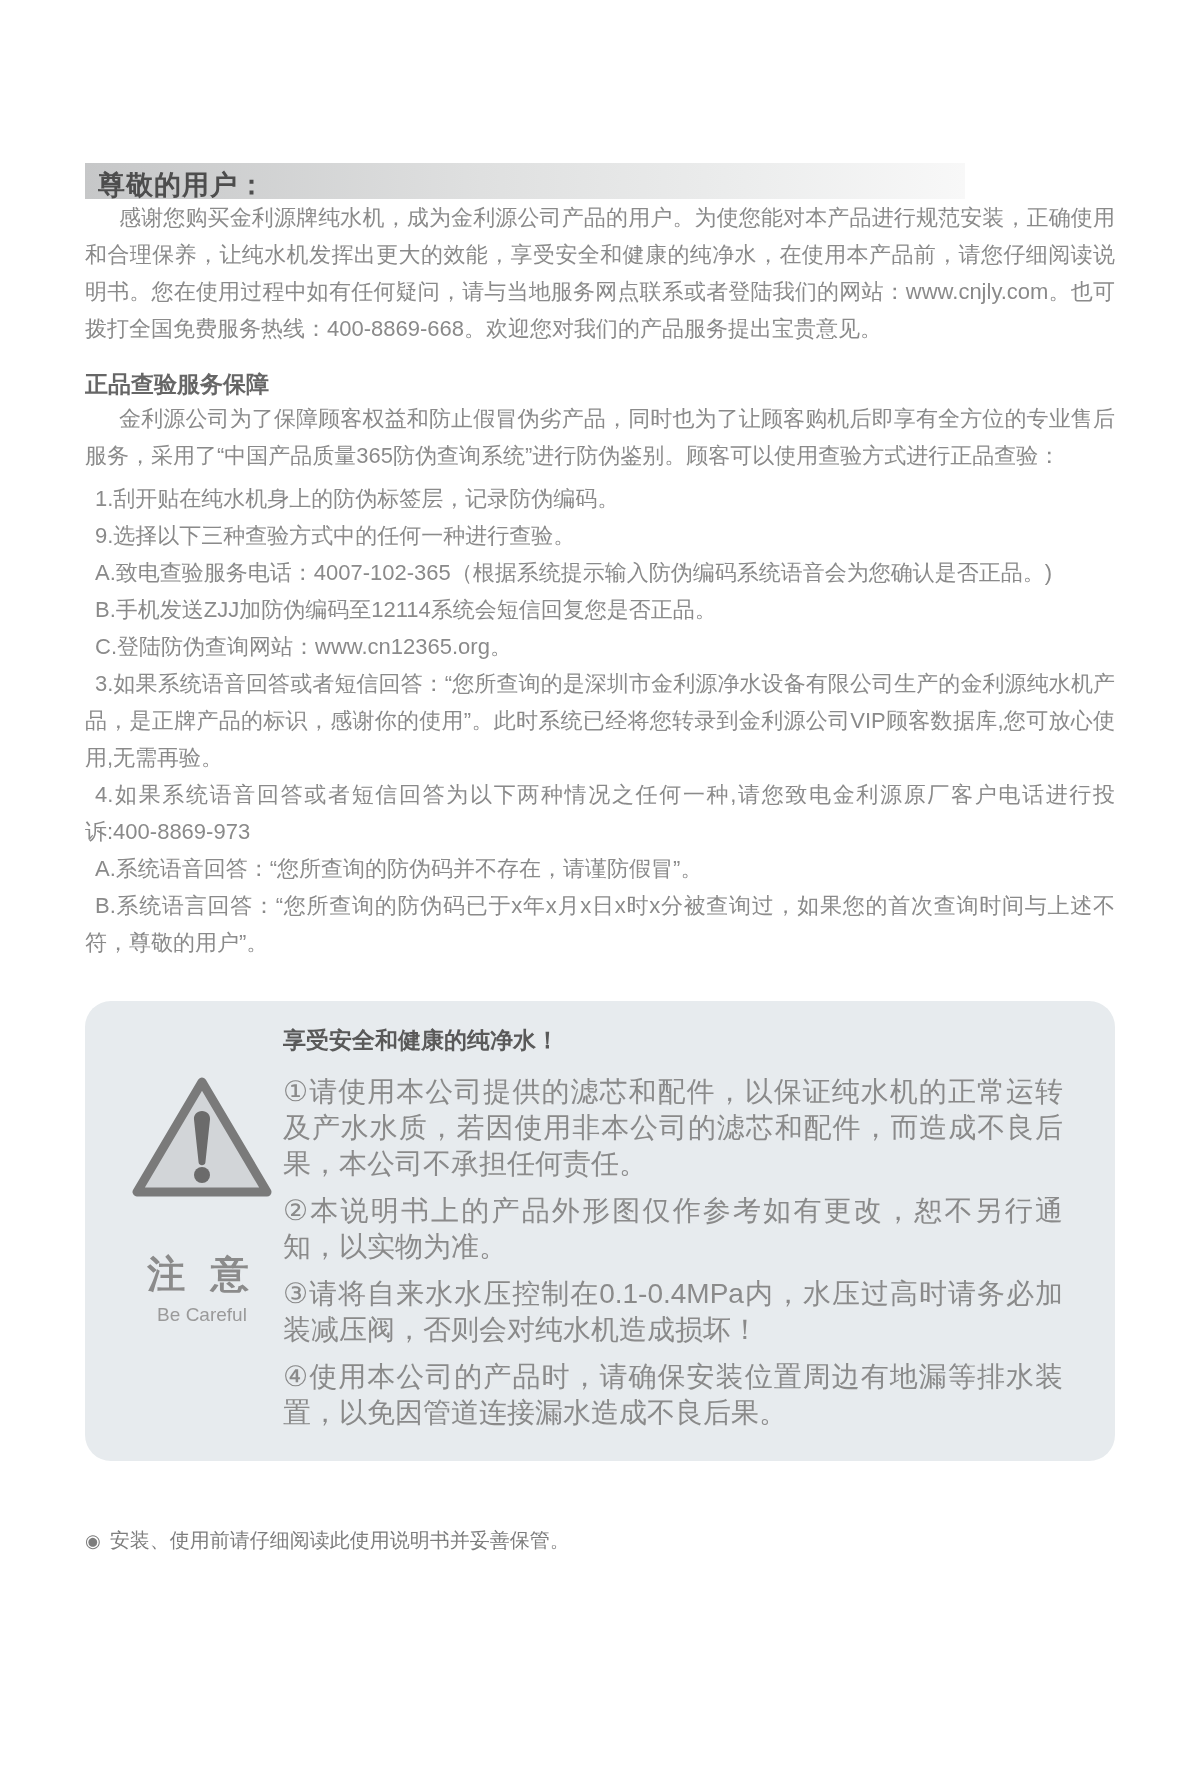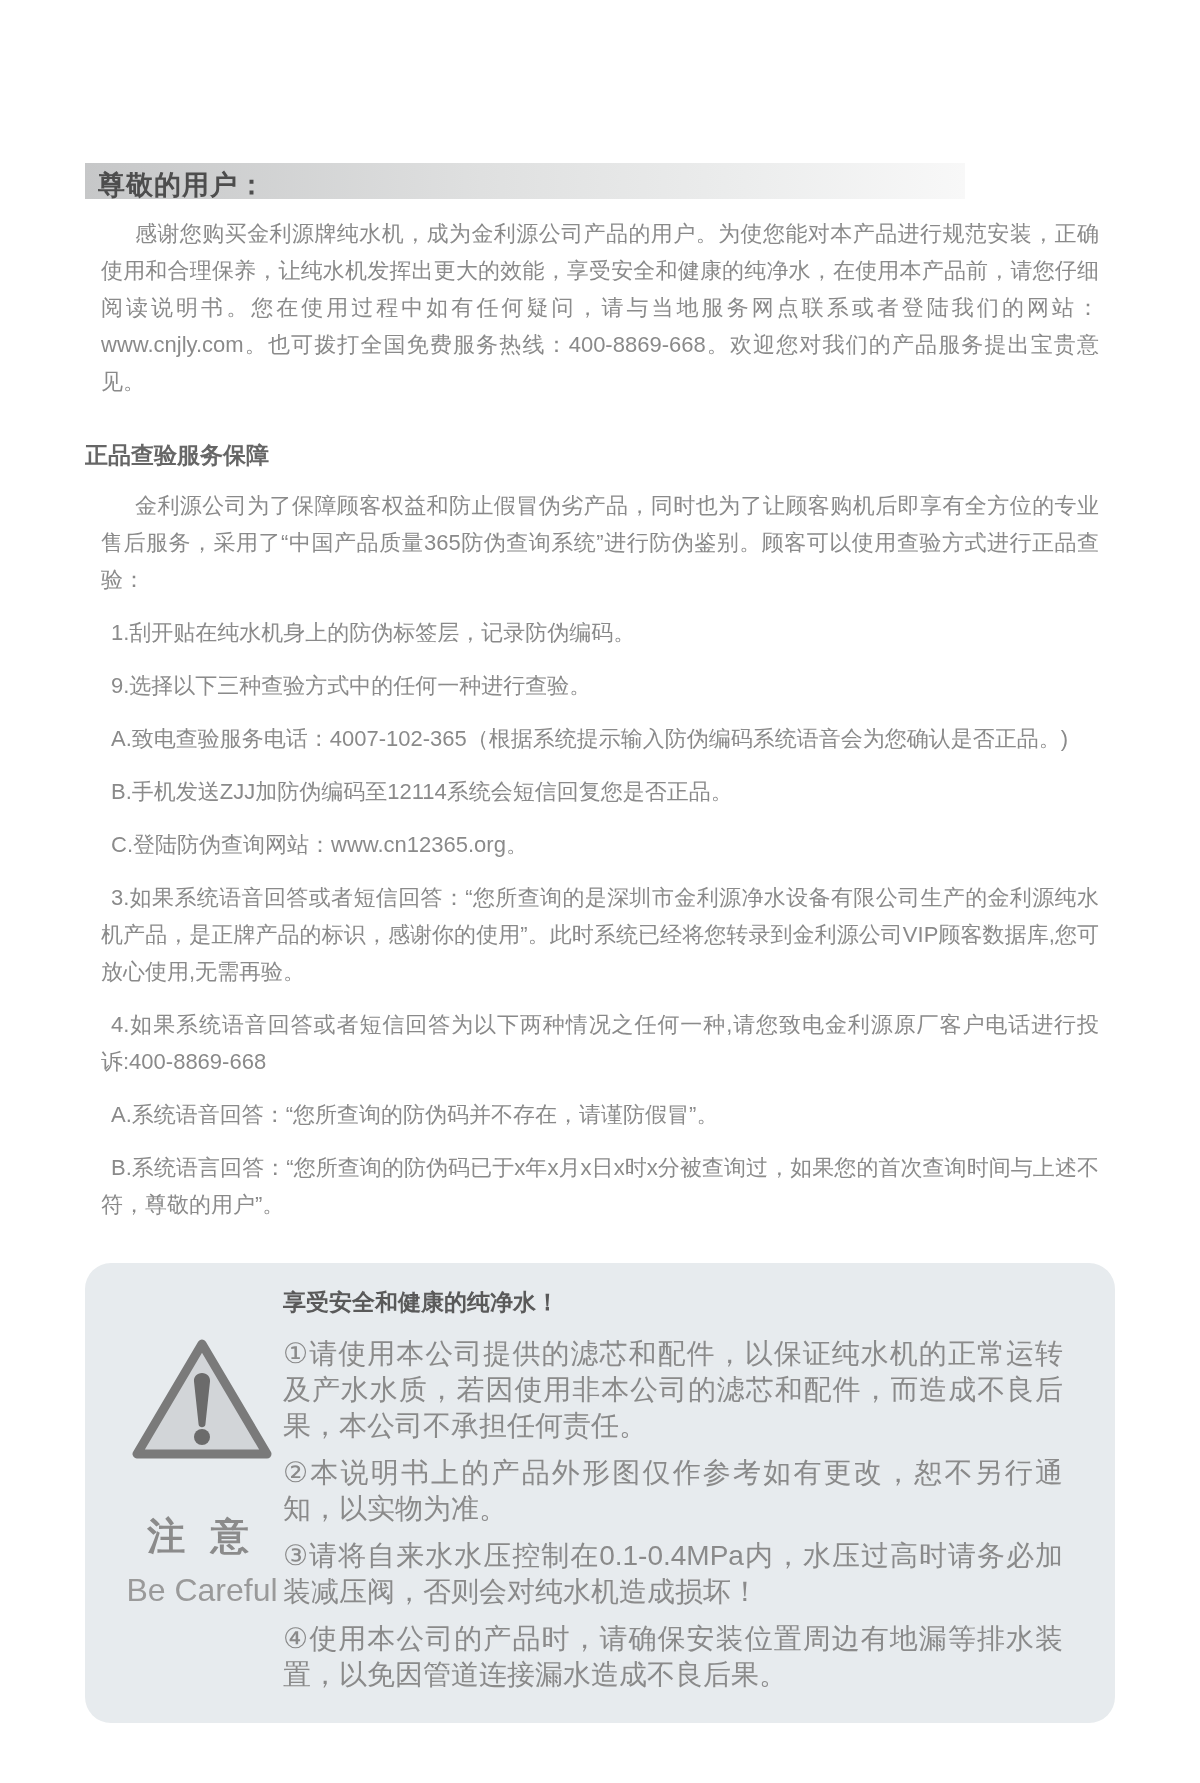--- a/index.html
+++ b/index.html
@@ -21,29 +21,29 @@
     box-sizing: border-box;
     background: linear-gradient(to right, #c6c7c8 0%, #dfe0e0 45%, #eceded 75%, #f8f8f8 100%);
   }
   .header-bar .title {
     font-size: 27px;
     font-weight: bold;
     color: #4d4d4d;
     letter-spacing: 1px;
   }
   p.body {
-    margin: 16px;
+    margin: 0;
     font-size: 22px;
     line-height: 37px;
     text-align: justify;
     color: #8a8a8a;
   }
   .intro { margin-top: 22px; text-indent: 34px; }
   .sec-title {
-    margin: 40px 0 0 0;
+    margin: 22px 0 0 0;
     font-size: 23px;
     font-weight: bold;
     color: #666666;
     font-family: Liberation Serif, serif;
   }
   .verify-intro { margin-top: 14px; text-indent: 34px; }
   .list { margin-top: 6px; }
   .list p.body { text-indent: 10px; }
   .notice-box {
     position: relative;
@@ -63,22 +63,22 @@
   }
   .icon-col .zh {
     margin-top: 44px;
     font-size: 38px;
     font-weight: bold;
     letter-spacing: 8px;
     color: #8b8b8b;
     font-family: Liberation Serif, serif;
   }
   .icon-col .en {
-    margin-top: 10px;
-    font-size: 32px;
+    margin-top: 4px;
+    font-size: 19px;
     color: #9a9a9a;
   }
   .notice-title {
     margin: 0 0 18px 0;
     font-size: 23px;
     font-weight: bold;
     color: #595959;
   }
   .notice-item {
     margin: 0 0 11px 0;
@@ -110,21 +110,21 @@
 
   <p class="body verify-intro">金利源公司为了保障顾客权益和防止假冒伪劣产品，同时也为了让顾客购机后即享有全方位的专业售后服务，采用了“中国产品质量365防伪查询系统”进行防伪鉴别。顾客可以使用查验方式进行正品查验：</p>
 
   <div class="list">
     <p class="body">1.刮开贴在纯水机身上的防伪标签层，记录防伪编码。</p>
     <p class="body">9.选择以下三种查验方式中的任何一种进行查验。</p>
     <p class="body">A.致电查验服务电话：4007-102-365（根据系统提示输入防伪编码系统语音会为您确认是否正品。)</p>
     <p class="body">B.手机发送ZJJ加防伪编码至12114系统会短信回复您是否正品。</p>
     <p class="body">C.登陆防伪查询网站：www.cn12365.org。</p>
     <p class="body">3.如果系统语音回答或者短信回答：“您所查询的是深圳市金利源净水设备有限公司生产的金利源纯水机产品，是正牌产品的标识，感谢你的使用”。此时系统已经将您转录到金利源公司VIP顾客数据库,您可放心使用,无需再验。</p>
-    <p class="body">4.如果系统语音回答或者短信回答为以下两种情况之任何一种,请您致电金利源原厂客户电话进行投诉:400-8869-668</p>
+    <p class="body">4.如果系统语音回答或者短信回答为以下两种情况之任何一种,请您致电金利源原厂客户电话进行投诉:400-8869-973</p>
     <p class="body">A.系统语音回答：“您所查询的防伪码并不存在，请谨防假冒”。</p>
     <p class="body">B.系统语言回答：“您所查询的防伪码已于x年x月x日x时x分被查询过，如果您的首次查询时间与上述不符，尊敬的用户”。</p>
   </div>
 
   <div class="notice-box">
     <div class="icon-col">
       <svg width="150" height="128" viewBox="0 0 150 128">
         <polygon points="75,9 10,119 140,119" fill="#d2d5d8" stroke="#7a7a7a" stroke-width="9" stroke-linejoin="round"></polygon>
         <path d="M75 38 c-5 0 -8.5 4 -8 8.5 l4.6 43 c0.4 3.6 6.4 3.6 6.8 0 l4.6 -43 c0.5 -4.5 -3 -8.5 -8 -8.5 z" fill="#6b6b6b"></path>
         <circle cx="75" cy="102" r="8" fill="#6b6b6b"></circle>

